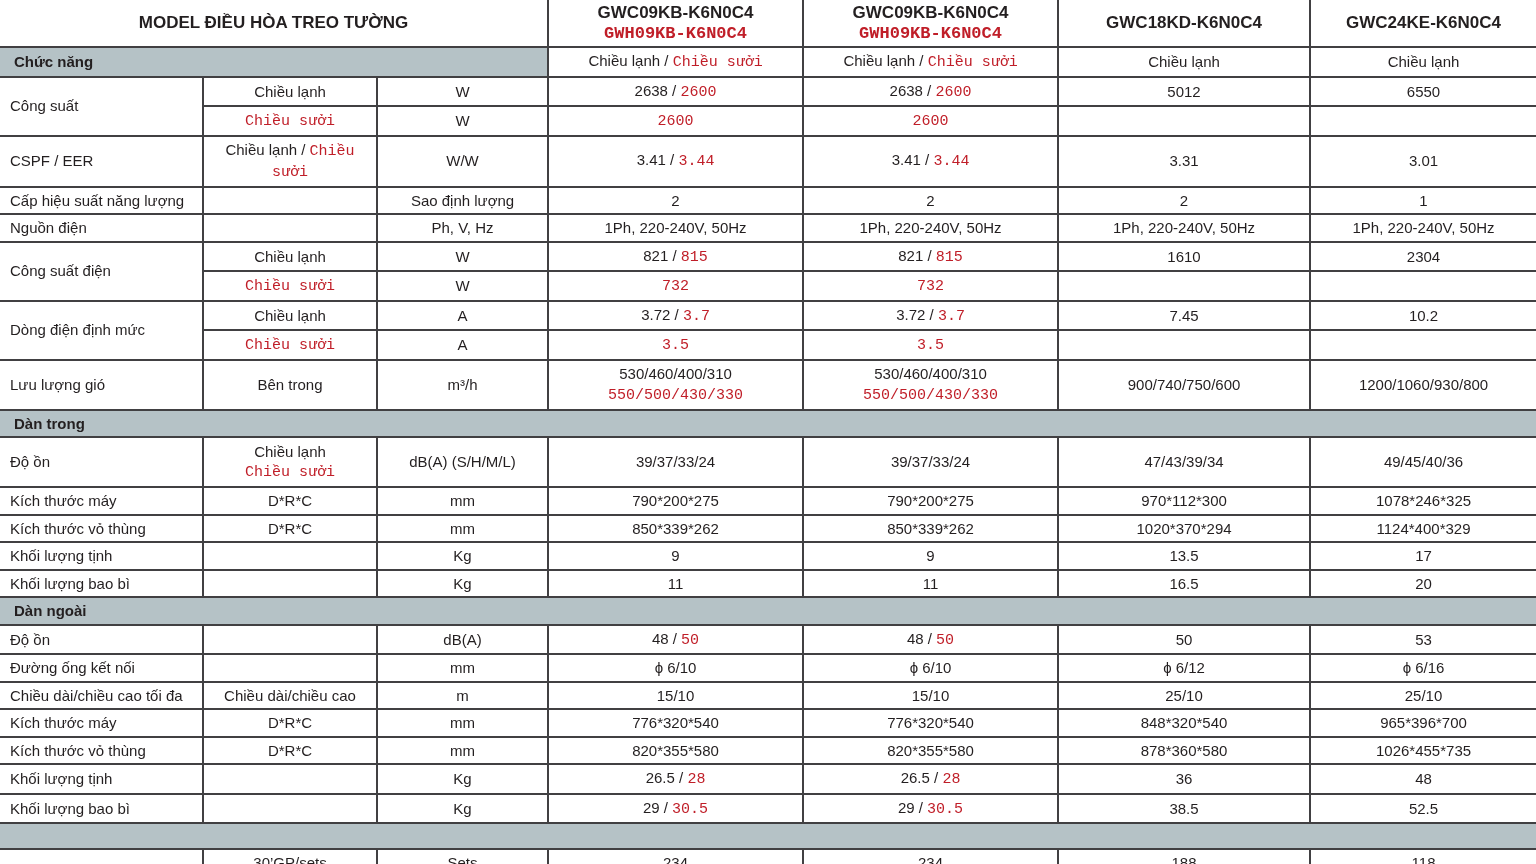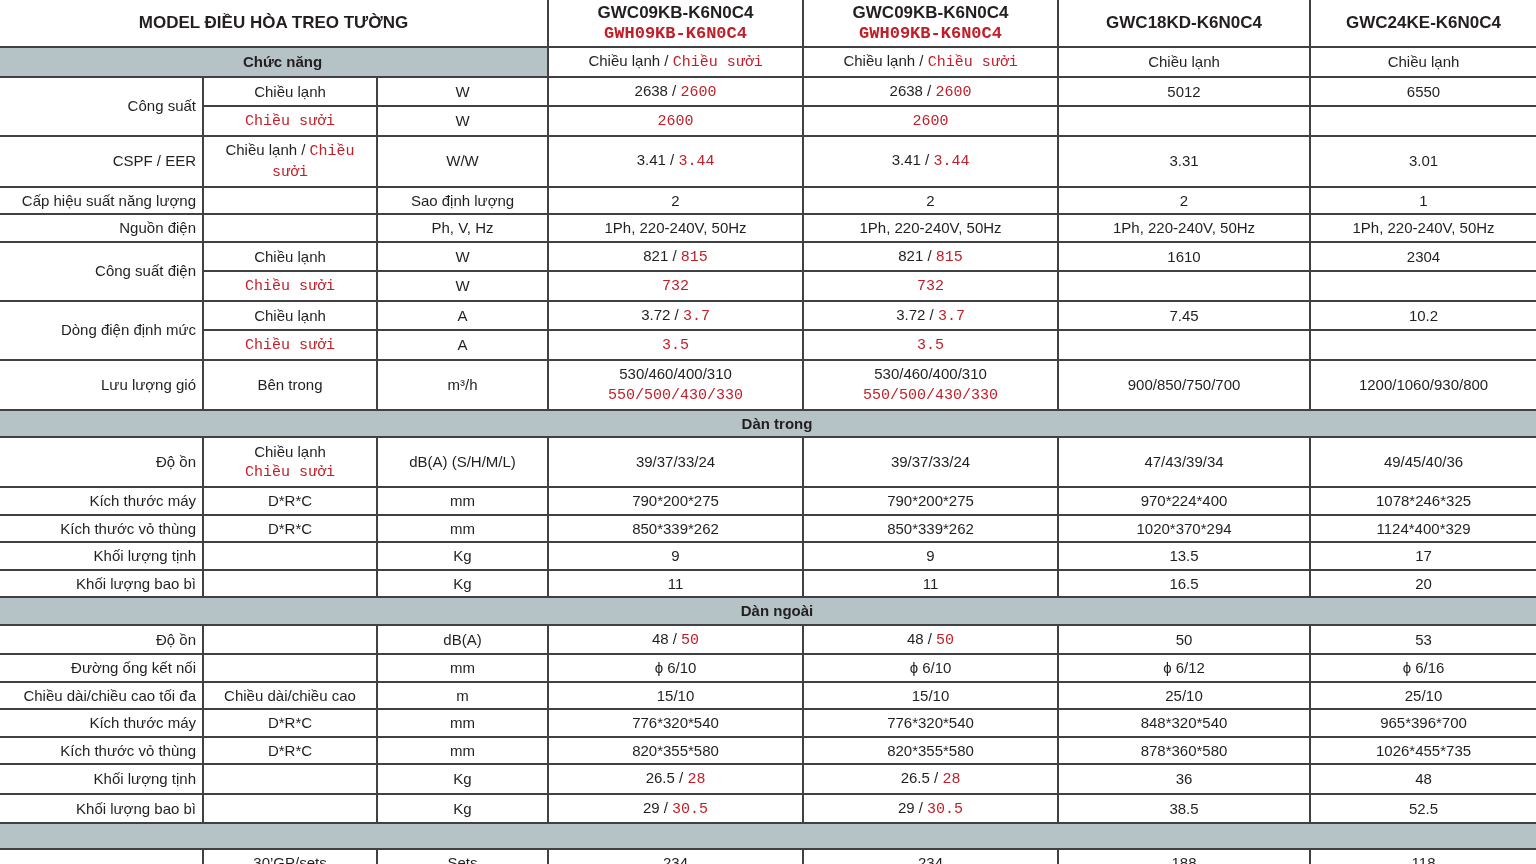--- a/index.html
+++ b/index.html
@@ -14,22 +14,22 @@
   table{border-collapse:collapse;table-layout:fixed;width:1536px;}
   td{border:2px solid var(--border);text-align:center;vertical-align:middle;
      font-size:15px;line-height:1.3;padding:3px 6px;overflow:hidden;}
   tr>td:first-child{border-left:none;}
   tr>td:last-child{border-right:none;}
   tr.head td{border-top:none;font-weight:bold;font-size:17px;line-height:1.15;}
   tr.head{height:46px;}
   tr{height:27px;}
   tr.bar-row{height:26px;border-radius:13px;}
   tr.tall{height:50px;padding-left:29px;}
-  td.lbl{text-align:right;padding-left:10px;}
-  td.bar{background:var(--bar);text-align:center;padding-left:24px;font-weight:bold;}
+  td.lbl{text-align:left;padding-left:10px;}
+  td.bar{background:var(--bar);text-align:left;padding-left:14px;font-weight:bold;}
   .red{color:var(--red);font-family:Liberation Mono, monospace;}
 </style>
 </head>
 <body>
 
 <div class="page">
   <table>
     <colgroup>
       <col style="width:203px">
         <col style="width:174px">
@@ -131,42 +131,42 @@
           <td><span class="red">3.5</span></td>
           <td><span></span></td>
           <td><span></span></td>
         </tr>
         <tr class="tall">
           <td class="lbl"><span>Lưu lượng gió</span></td>
           <td><span>Bên trong</span></td>
           <td><span>m³/h</span></td>
           <td><span>530/460/400/310</span><br><span class="red">550/500/430/330</span></td>
           <td><span>530/460/400/310</span><br><span class="red">550/500/430/330</span></td>
-          <td><span>900/850/750/700</span></td>
+          <td><span>900/740/750/600</span></td>
           <td><span>1200/1060/930/800</span></td>
         </tr>
         <tr class="bar-row">
           <td class="bar" colspan="7"><span>Dàn trong</span></td>
         </tr>
         <tr class="tall">
           <td class="lbl"><span>Độ ồn</span></td>
           <td><span>Chiều lạnh</span><br><span class="red">Chiều sưởi</span></td>
           <td><span>dB(A) (S/H/M/L)</span></td>
           <td><span>39/37/33/24</span></td>
           <td><span>39/37/33/24</span></td>
           <td><span>47/43/39/34</span></td>
           <td><span>49/45/40/36</span></td>
         </tr>
         <tr>
           <td class="lbl"><span>Kích thước máy</span></td>
           <td><span>D*R*C</span></td>
           <td><span>mm</span></td>
           <td><span>790*200*275</span></td>
           <td><span>790*200*275</span></td>
-          <td><span>970*224*400</span></td>
+          <td><span>970*112*300</span></td>
           <td><span>1078*246*325</span></td>
         </tr>
         <tr>
           <td class="lbl"><span>Kích thước vỏ thùng</span></td>
           <td><span>D*R*C</span></td>
           <td><span>mm</span></td>
           <td><span>850*339*262</span></td>
           <td><span>850*339*262</span></td>
           <td><span>1020*370*294</span></td>
           <td><span>1124*400*329</span></td>

